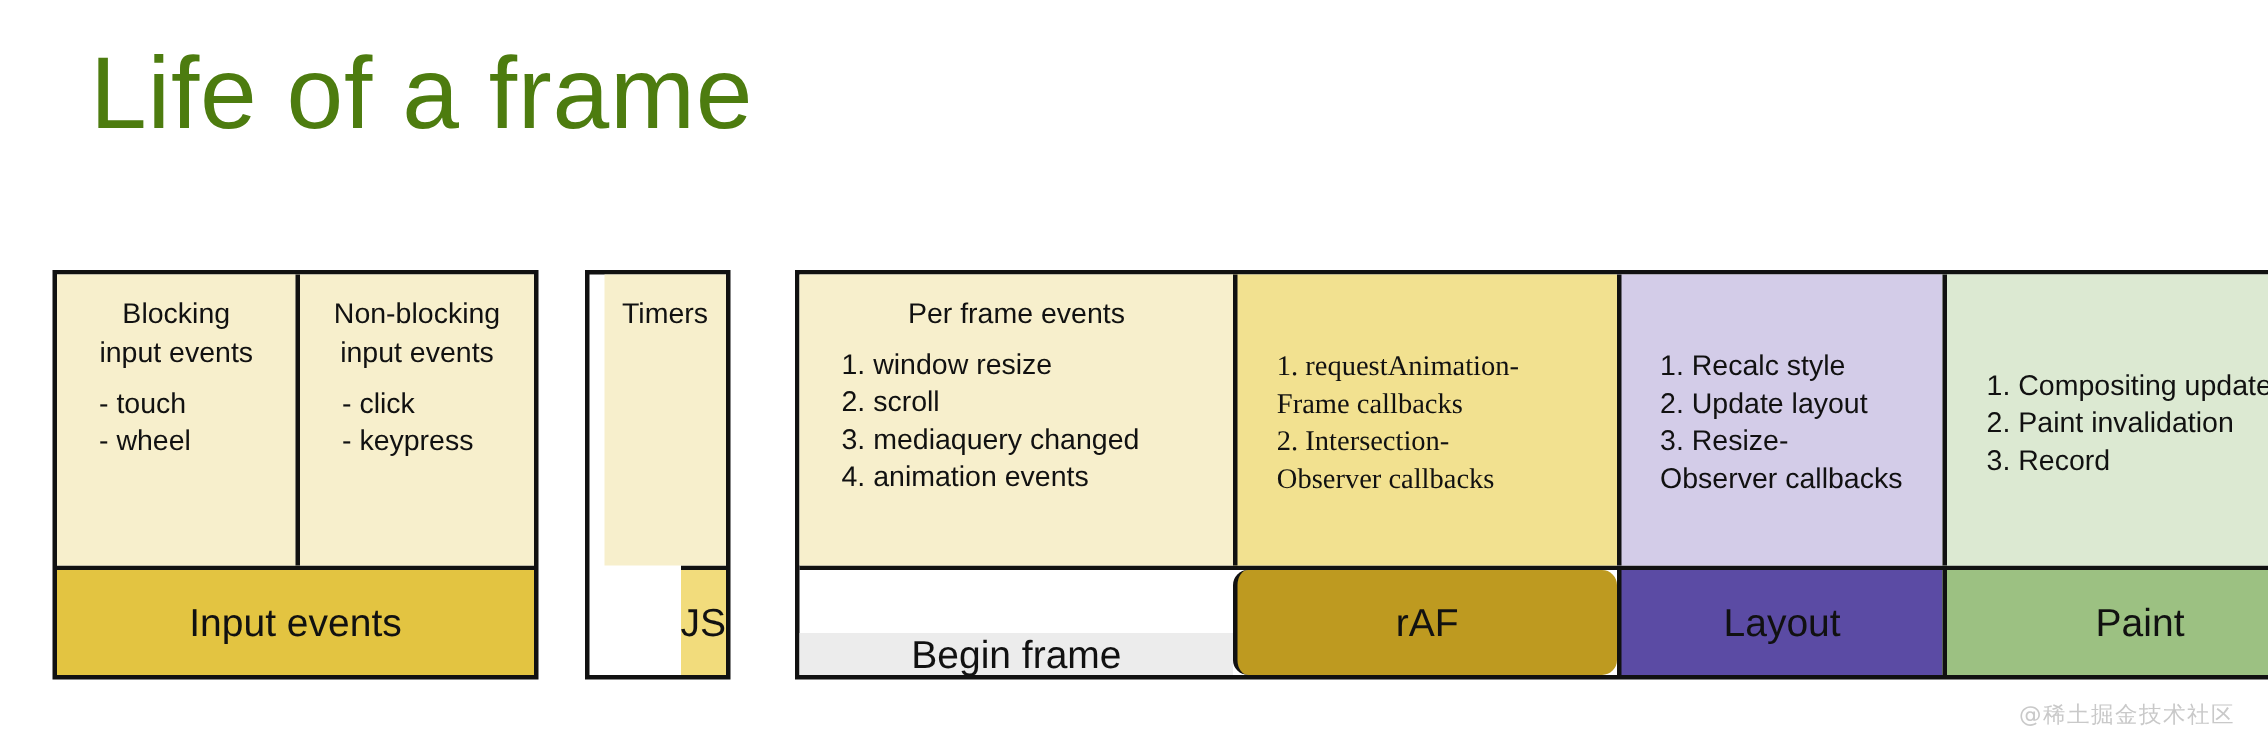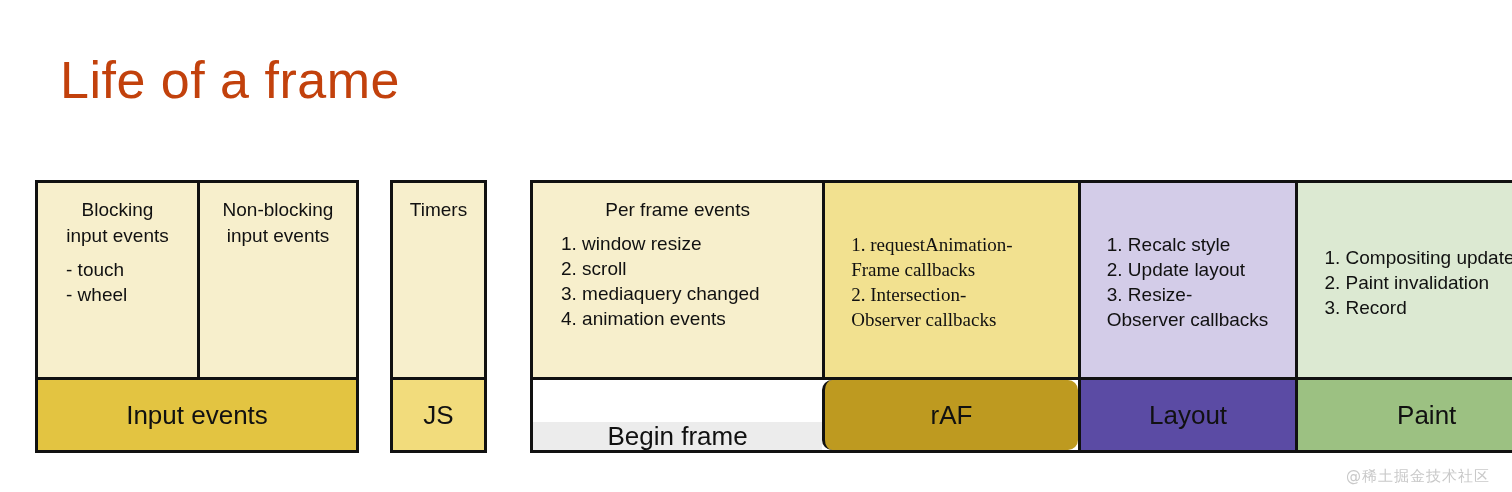--- a/index.html
+++ b/index.html
@@ -12,26 +12,26 @@
     height: 492px;
     position: relative;
     overflow: hidden;
     font-family: "Liberation Sans", sans-serif;
     color: #111111;
   }
 
   #page-title {
     position: absolute;
     left: 60px;
-    top: 54px;
-    font-size: 52px;
+    top: 28px;
+    font-size: 68px;
     font-weight: 400;
     letter-spacing: 0.5px;
     line-height: 1;
-    color: #c2410c;
+    color: #4d7c0f;
     white-space: nowrap;
   }
 
   
   #diagram {
     position: absolute;
     left: 0;
     top: 0;
     width: 1512px;
     height: 492px;
@@ -136,28 +136,32 @@
             <ul class="panel-list indented">
               <li>- touch</li>
               <li>- wheel</li>
             </ul>
           </div>
         </div>
         <div class="panel" style="background: rgb(247, 239, 204); flex: 0 0 50%; border-left-color: rgb(17, 17, 17);">
           <div class="panel-inner">
             <div class="panel-heading">Non-blocking
 input events</div>
+            <ul class="panel-list indented">
+              <li>- click</li>
+              <li>- keypress</li>
+            </ul>
           </div>
         </div>
       </div>
       <div class="group-bottom" style="border-top-color: rgb(17, 17, 17);">
         <div class="label-cell" style="background: rgb(227, 196, 65); flex: 0 0 100%; border-left-color: rgb(17, 17, 17);">Input events</div>
       </div>
     </div>
-    <div class="group" style="left: 390px; top: 180px; width: 97px; height: 273px; border-color: rgb(17, 17, 17);">
+    <div class="group" style="left: 390px; top: 180px; width: 97px; height: 273px; border-color: rgb(17, 17, 17); align-items: flex-end;">
       <div class="group-top">
         <div class="panel" style="background: rgb(247, 239, 204); flex: 0 0 100%; border-left-color: rgb(17, 17, 17);">
           <div class="panel-inner">
             <div class="panel-heading">Timers</div>
           </div>
         </div>
       </div>
       <div class="group-bottom" style="border-top-color: rgb(17, 17, 17);">
         <div class="label-cell" style="background: rgb(242, 220, 124); flex: 0 0 100%; border-left-color: rgb(17, 17, 17);">JS</div>
       </div>

